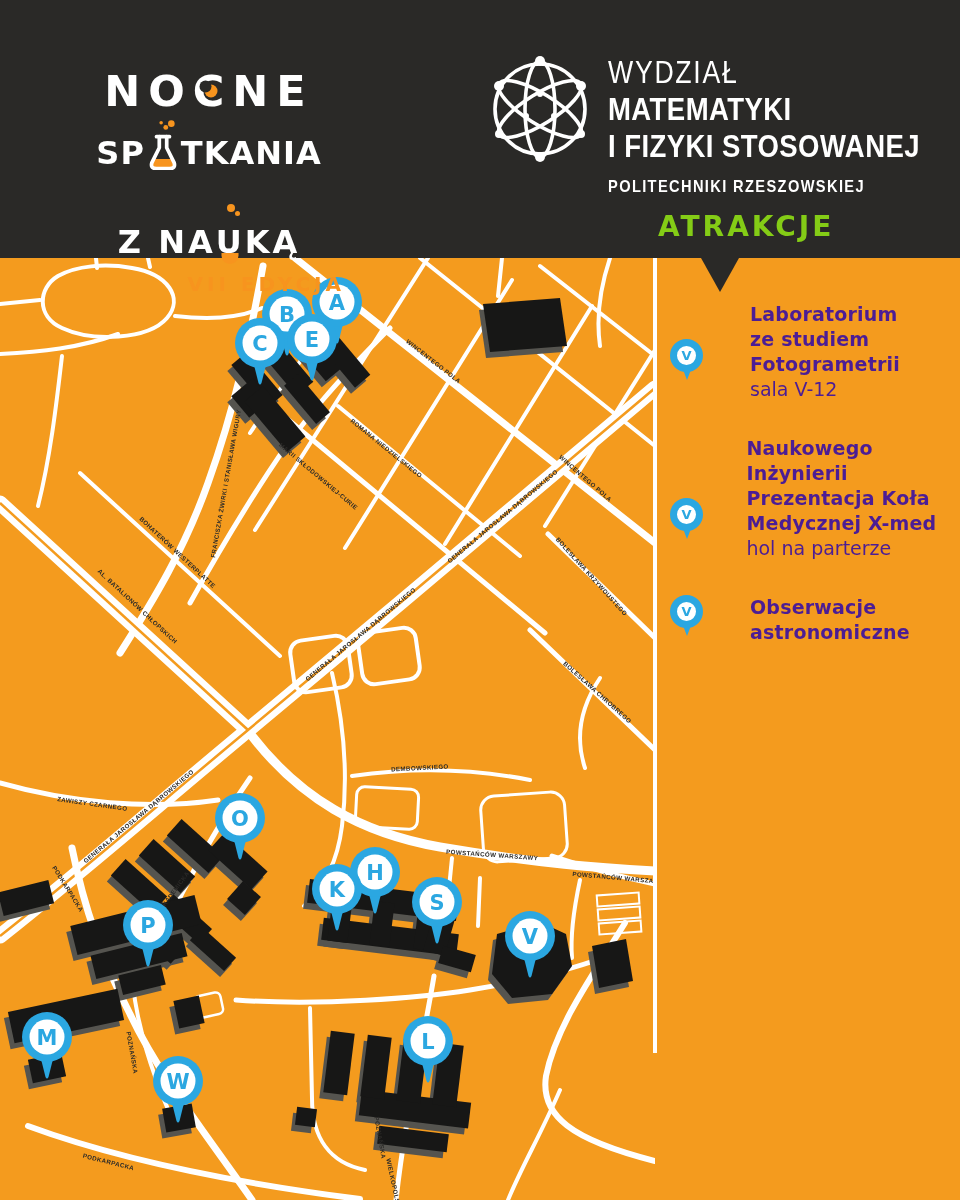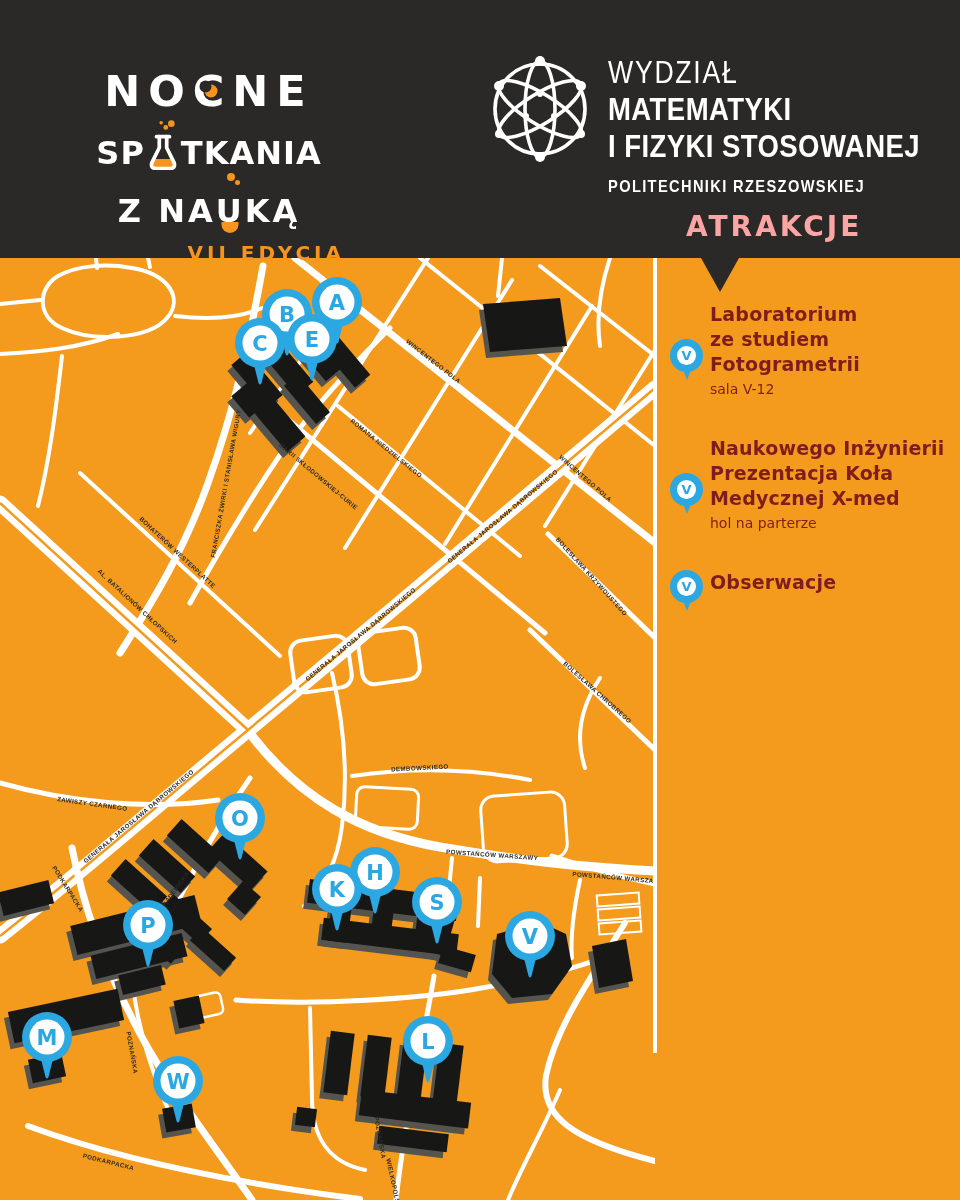--- a/index.html
+++ b/index.html
@@ -12,21 +12,21 @@
     position:absolute;left:0;top:0;width:960px;height:258px;
     background:#2a2927;z-index:5;
   }
   .logo{
     position:absolute;left:73px;top:62px;width:272px;
     color:#fff;font-family:"DejaVu Sans",sans-serif;font-weight:bold;
     text-align:center;line-height:58px;
   }
   .logo-line{font-size:32px;letter-spacing:1px;white-space:nowrap;}
   .logo-line.l1{font-size:43px;letter-spacing:8px;}
-  .logo-line.l3{letter-spacing:3px;}
+  .logo-line.l3{letter-spacing:3px;margin-top:31px;}
   .c-wrap{position:relative;display:inline-block;}
   .c-wrap .moon{position:absolute;left:46%;top:50%;width:13px;height:13px;border-radius:50%;
     background:#f7941e;transform:translate(-50%,-50%);}
   .c-wrap .moon::after{content:'';position:absolute;left:-5px;top:-4px;width:12px;height:12px;
     border-radius:50%;background:#2a2927;}
   .flask{display:inline-block;width:32px;height:50px;vertical-align:-6px;margin:0 2px;}
   .u-wrap{position:relative;display:inline-block;}
   .u-wrap .bub{position:absolute;border-radius:50%;background:#f7941e;}
   .u-wrap .b1{width:8px;height:8px;left:38%;top:-9px;}
   .u-wrap .b2{width:5px;height:5px;left:68%;top:-2px;}
@@ -38,21 +38,21 @@
   }
   .atom{position:absolute;left:488px;top:50px;}
   .faculty{
     position:absolute;left:608px;top:54px;color:#fff;
     transform:scaleX(.86);transform-origin:left top;line-height:37px;white-space:nowrap;
   }
   .fac1{font-size:31px;font-weight:400;letter-spacing:2px;}
   .fac2,.fac3{font-size:32px;font-weight:700;letter-spacing:.5px;}
   .fac4{font-size:17px;font-weight:700;letter-spacing:1.6px;margin-top:3px;}
   .section-title{
-    position:absolute;left:686px;top:210px;color:#fca5a5;
+    position:absolute;left:658px;top:210px;color:#84cc16;
     font-family:"DejaVu Sans",sans-serif;font-weight:bold;font-size:28px;letter-spacing:3px;
   }
   .pointer{
     position:absolute;left:701px;top:258px;width:0;height:0;z-index:6;
     border-left:19px solid transparent;border-right:19px solid transparent;
     border-top:34px solid #2a2927;
   }
   
   .map-wrap{position:absolute;left:0;top:258px;width:655px;height:942px;}
   svg .rw15{stroke:#fff;stroke-width:15;fill:none;stroke-linecap:round;stroke-linejoin:round;}
@@ -81,23 +81,23 @@
   .attr-item{display:flex;margin-bottom:34px;}
   .attr-pin-col{width:55px;display:flex;align-items:flex-end;padding-left:15px;
     padding-bottom:30px;box-sizing:border-box;}
   .spin{position:relative;width:33px;height:33px;border-radius:50%;background:#fff;
     border:7px solid #2ba7e1;box-sizing:border-box;}
   .spin-letter{position:absolute;left:50%;top:50%;transform:translate(-50%,-52%);
     color:#2ba7e1;font-family:"DejaVu Sans",sans-serif;font-weight:bold;font-size:13px;}
   .spin-stem{position:absolute;left:50%;top:21px;transform:translateX(-50%);width:0;height:0;
     border-left:5px solid transparent;border-right:5px solid transparent;
     border-top:13px solid #2ba7e1;}
-  .attr-text{color:#7f1d1d;font-family:"DejaVu Sans",sans-serif;}
+  .attr-text{color:#4c1d95;font-family:"DejaVu Sans",sans-serif;margin-left:40px;}
   .attr-title-line{font-weight:bold;font-size:19px;line-height:25px;letter-spacing:.2px;}
-  .attr-loc{font-size:14px;line-height:25px;font-weight:400;}
+  .attr-loc{font-size:19px;line-height:25px;font-weight:400;}
 </style>
 </head>
 <body>
 
 <div class="header">
   <div class="logo">
     <div class="logo-line l1"><span>NO</span><span class="c-wrap"><span>C</span><i class="moon"></i></span><span>NE</span></div>
     <div class="logo-line l2"><span>SP</span><span class="flask"><svg width="32" height="50" viewBox="0 0 34 54">
         <circle cx="20" cy="8" r="2.6" fill="#f7941e"></circle>
         <circle cx="26" cy="4" r="3.6" fill="#f7941e"></circle>
@@ -394,16 +394,17 @@
       </div>
       <div class="attr-item">
         <div class="attr-pin-col">
           <div class="spin">
             <span class="spin-letter">V</span>
             <i class="spin-stem"></i>
           </div>
         </div>
         <div class="attr-text">
           <div class="attr-title-line">Obserwacje</div>
+          <div class="attr-title-line">astronomiczne</div>
         </div>
       </div>
     </div>
 </div>
 
 </body></html>

